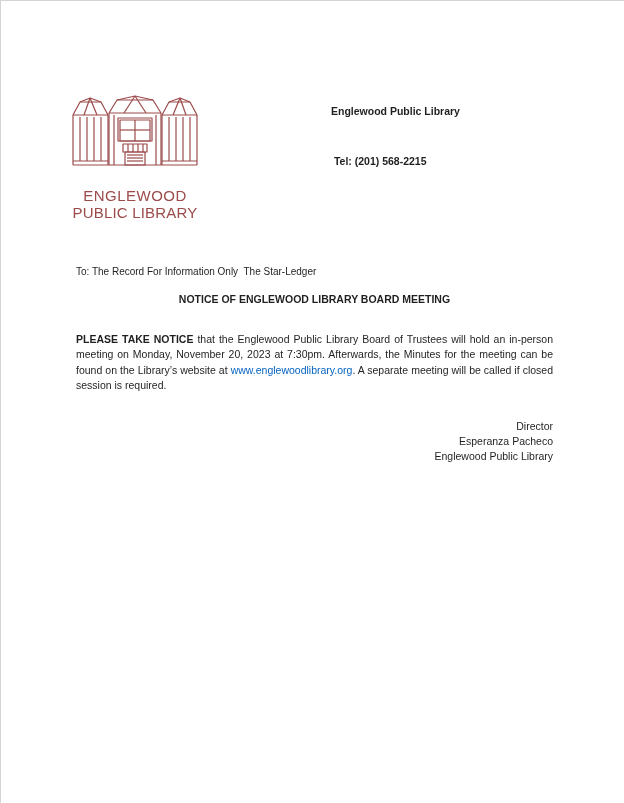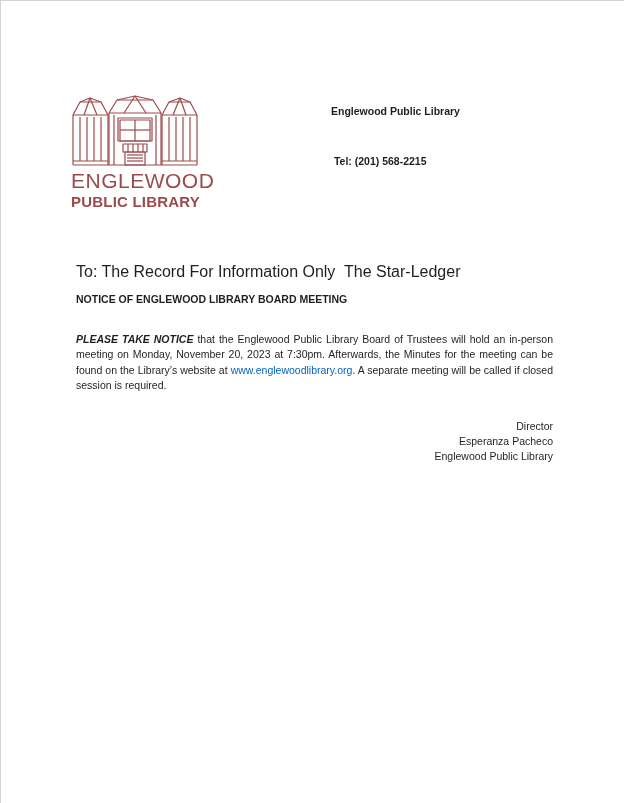--- a/index.html
+++ b/index.html
@@ -23,78 +23,78 @@
 
   
   .logo-wrap {
     position: absolute;
     left: 70px; top: 94px;
     width: 128px;
     text-align: center;
   }
   .logo-building { display: block; margin: 0 auto; }
   .logo-line1 {
-    margin-top: 2px;
-    font-size: 21px;
+    margin-top: 20px;
+    font-size: 15px;
     letter-spacing: 0.5px;
     font-weight: 400;
     color: #9c4a4a;
     white-space: nowrap;
   }
   .logo-line2 {
     font-size: 15px;
     letter-spacing: 0.2px;
-    font-weight: 700;
+    font-weight: 400;
     color: #9c4a4a;
     white-space: nowrap;
   }
 
   
   .header-right {
     position: absolute;
     left: 330px; top: 72px;
     width: 240px;
     font-size: 10.5px;
     font-weight: 700;
     line-height: 15.5px;
     white-space: pre;
   }
   .header-right .tel-line { margin-top: 3px; }
 
   
   .to-block {
     position: absolute;
     left: 75px; top: 233px;
-    font-size: 16px;
+    font-size: 10px;
     line-height: 15.2px;
     white-space: pre-wrap;
   }
   .to-block .indent { padding-left: 38px; }
 
   
   .notice-block {
     position: absolute;
     left: 75px; top: 291px;
     width: 477px;
-    text-align: left;
+    text-align: center;
     font-size: 10.5px;
     font-weight: 700;
     line-height: 15.2px;
   }
 
   
   .body-par {
     position: absolute;
     left: 75px; top: 331px;
     width: 477px;
     font-size: 10.5px;
     line-height: 15.4px;
     text-align: justify;
   }
-  .body-par .lead { font-weight: 700; font-style: italic; }
+  .body-par .lead { font-weight: 700; }
   .body-par a.site-link {
     color: #0563c1;
     cursor: pointer;
   }
 
   
   .signature-block {
     position: absolute;
     left: 75px; top: 418px;
     width: 477px;

